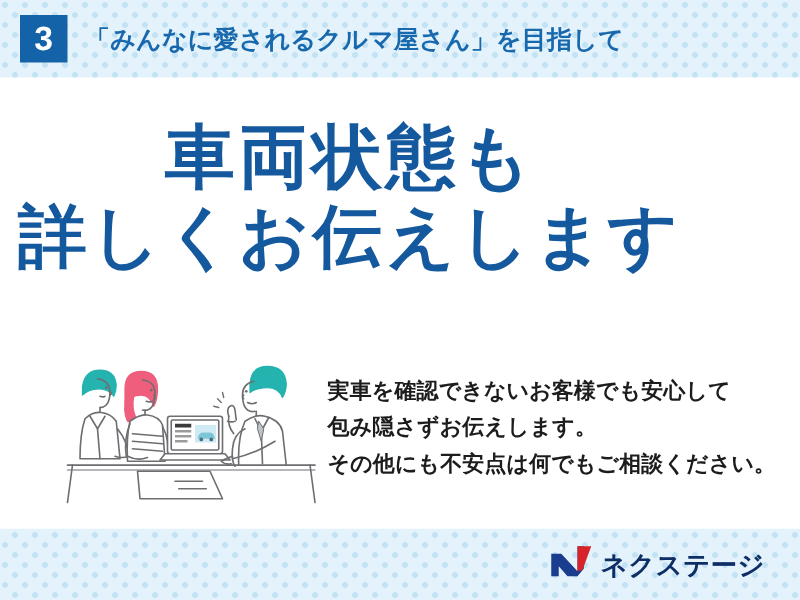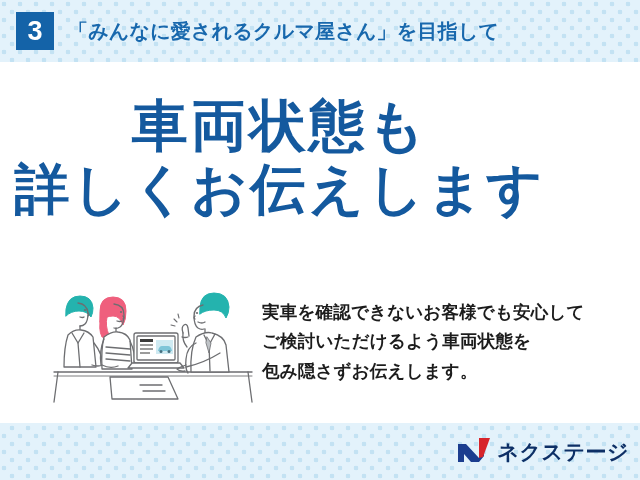--- a/index.html
+++ b/index.html
@@ -127,21 +127,21 @@
   
   .footer {
     position: absolute;
     left: 0;
     top: 423px;
     width: 640px;
     height: 57px;
     display: flex;
     align-items: center;
     justify-content: flex-end;
-    padding-right: 11px;
+    padding-right: 28px;
     box-sizing: border-box;
   }
   .logo {
     display: flex;
     align-items: center;
   }
   .logo-mark { margin-right: 7px; display:block; }
   .logo-text {
     color: #0d2f66;
     font-size: 21px;
@@ -257,22 +257,22 @@
 
             <path d="M126 42 l3 3" stroke-width="1.1"></path>
             <path d="M130 37 l1 4" stroke-width="1.1"></path>
             <path d="M123 48 l4 1" stroke-width="1.1"></path>
           </g>
         </svg>
       </div>
 
       <div class="body-copy">
         <p>実車を確認できないお客様でも安心して</p>
-        <p>ご検討いただけるよう車両状態を</p>
         <p>包み隠さずお伝えします。</p>
+        <p>その他にも不安点は何でもご相談ください。</p>
       </div>
 
     </div>
   </div>
 
   <div class="footer">
     <div class="logo">
       <span class="logo-mark">
         <svg width="34" height="26" viewBox="0 0 34 26" xmlns="http://www.w3.org/2000/svg">
           <path d="M1 25 L1 7 L9 7 L22 21 L22 1 L27 1 L27 19 L22 25 L14 25 L7 17 L7 25 Z" fill="#1b3d8f"></path>

